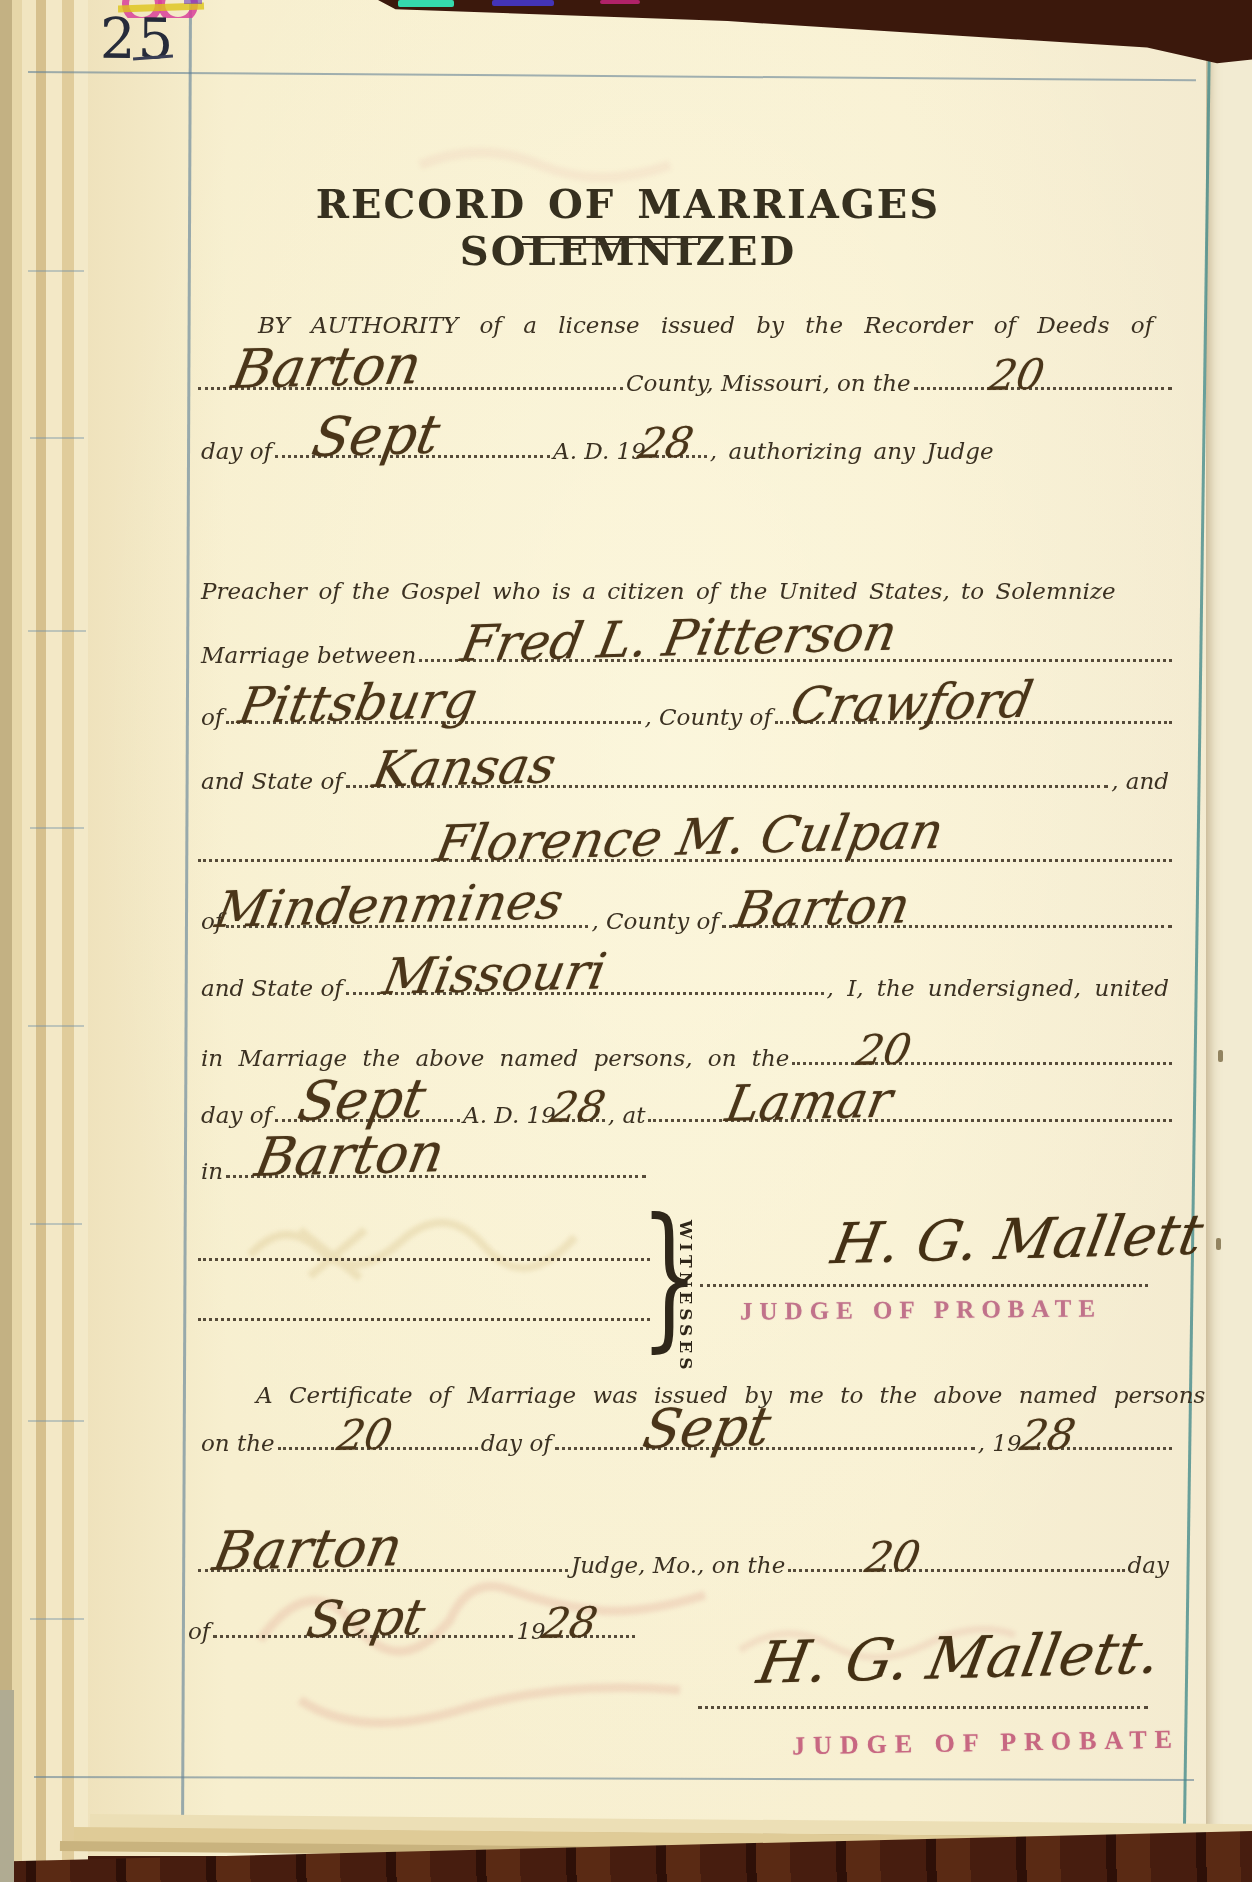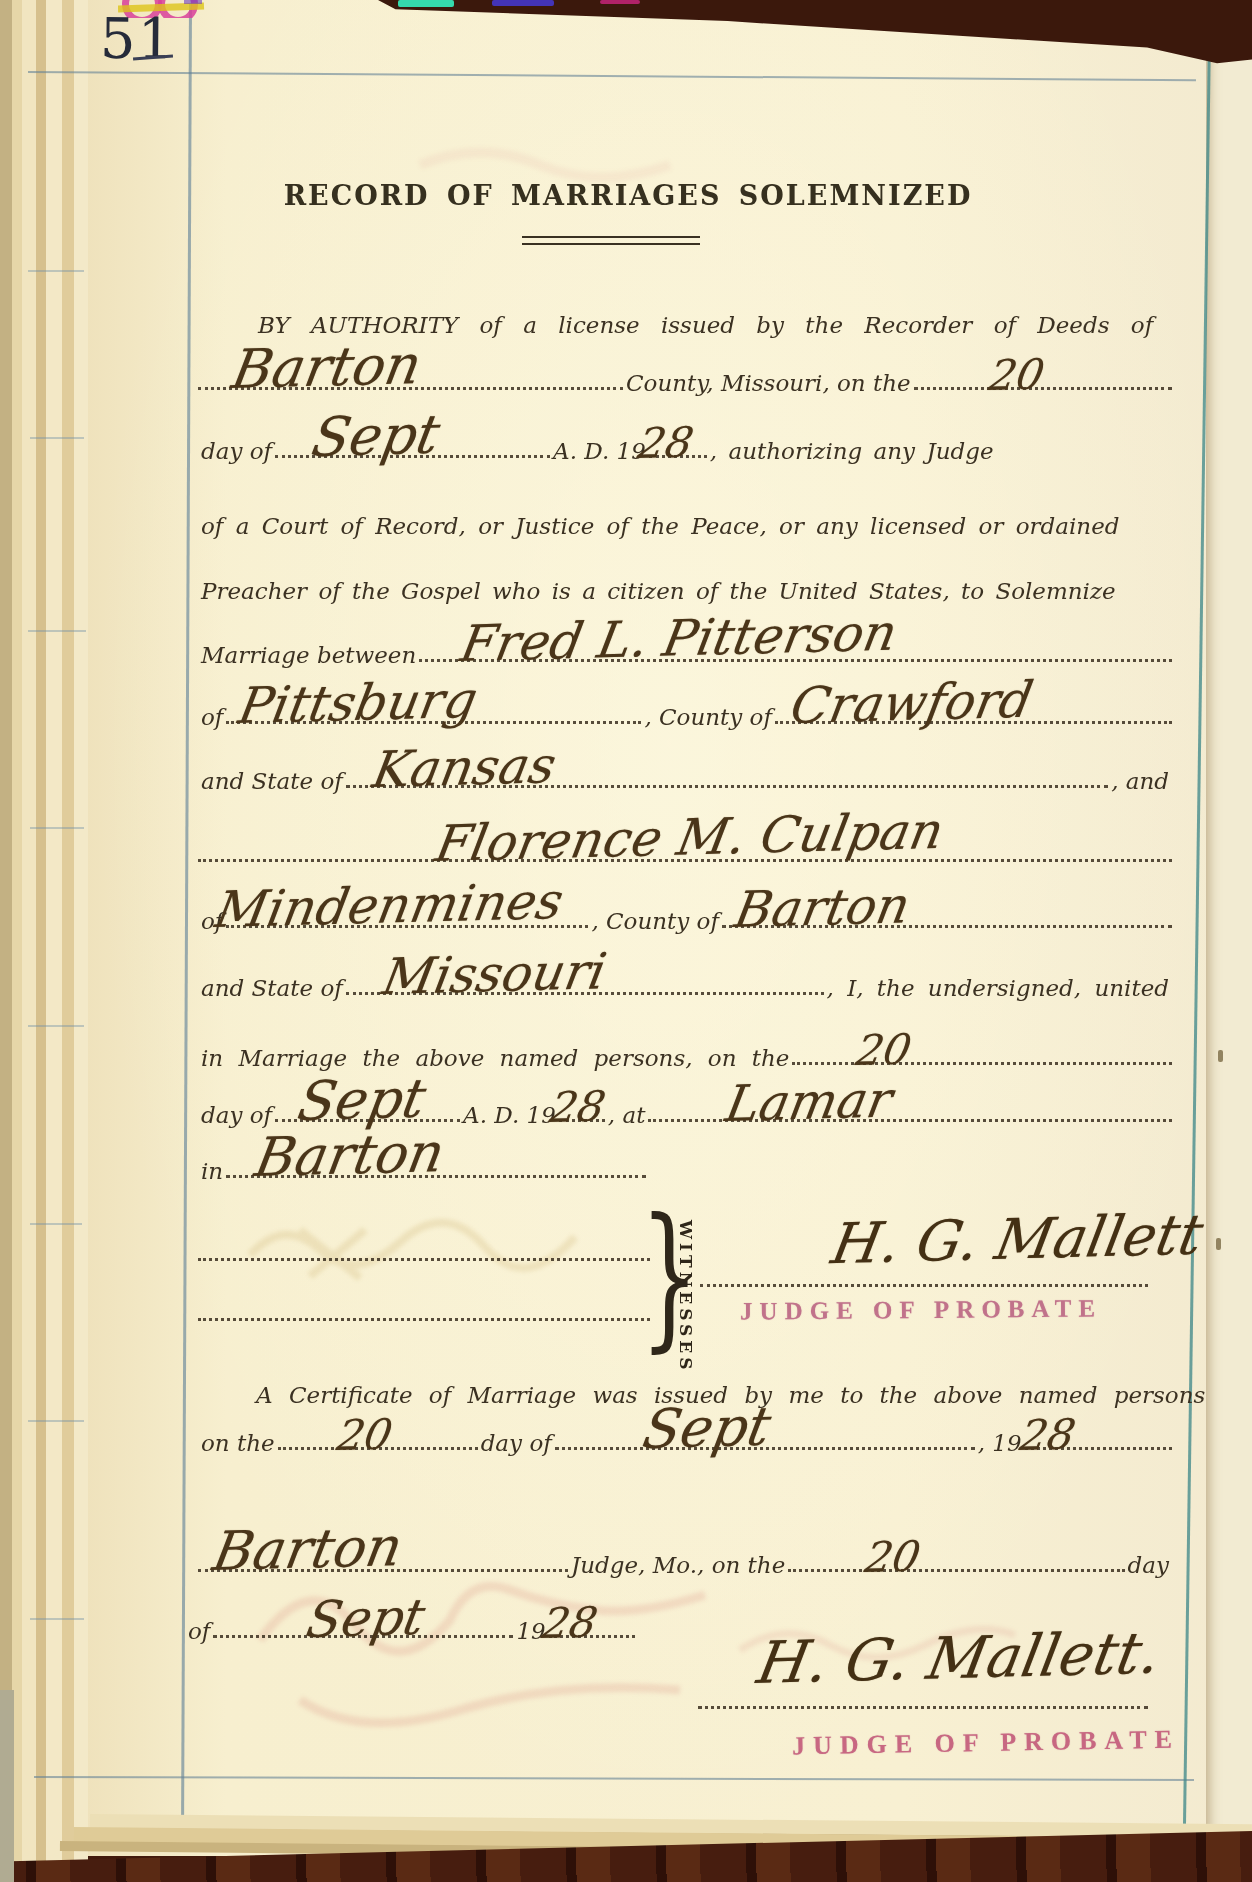--- a/index.html
+++ b/index.html
@@ -29,21 +29,21 @@
   .dots{position:relative;height:100%;border-bottom:3px dotted rgba(58,46,30,.85);}
   .grow{flex:1;}
   .hw,.hw-lg,.hw-xl,.sig{position:absolute;bottom:-10px;white-space:nowrap;
        font-family:"DejaVu Serif",serif;font-style:italic;color:#4a3519;
        transform:skewX(-12deg) rotate(-1.5deg);transform-origin:left bottom;
        text-shadow:0 0 1px rgba(74,53,25,.45);line-height:1;}
   .hw{font-size:42px;}
   .hw-lg{font-size:50px;}
   .hw-xl{font-size:54px;}
   .title{position:absolute;left:198px;top:180px;width:860px;text-align:center;
-         font-weight:bold;font-size:27px;letter-spacing:2px;word-spacing:6px;color:#36301f;}
+         font-weight:bold;font-size:40px;letter-spacing:2px;word-spacing:6px;color:#36301f;}
   .dbl-rule{position:absolute;left:522px;width:178px;height:0;border-top:2.5px solid #3a3122;}
   .dotline{position:absolute;border-bottom:3px dotted rgba(58,46,30,.85);}
   .wit-label{position:absolute;writing-mode:vertical-rl;text-orientation:mixed;
              font-size:17px;letter-spacing:4px;color:#2e2619;font-weight:bold;}
   .brace{position:absolute;font-size:150px;color:#2f271a;
          transform:scale(.62,1.04);transform-origin:left top;line-height:.85;}
   .sig{font-size:56px;color:#443014;}
   .stamp{position:absolute;font-family:"Liberation Serif",serif;font-weight:bold;
          font-size:25px;letter-spacing:7px;color:rgba(186,100,130,.8);
          text-shadow:0 0 1px rgba(186,100,130,.5);white-space:nowrap;}
@@ -90,21 +90,21 @@
     <path d="M740 1650 q45 -30 90 -5 t95 0 t90 -10" fill="none" stroke="rgba(216,145,130,.25)" stroke-width="7"></path>
     <path d="M420 165 q60 -25 120 0 t130 0" fill="none" stroke="rgba(220,160,150,.18)" stroke-width="10"></path>
   </svg>
 
   <div style="position:absolute;left:118px;top:-8px;width:110px;height:26px;overflow:hidden;">
     <div style="position:absolute;left:4px;top:-8px;width:26px;height:26px;border:7px solid rgba(216,63,154,.85);border-radius:50%;"></div>
     <div style="position:absolute;left:40px;top:-8px;width:26px;height:26px;border:7px solid rgba(216,63,154,.85);border-radius:50%;"></div>
     <div style="position:absolute;left:0;top:12px;width:86px;height:7px;background:rgba(221,196,25,.8);transform:rotate(-2deg);"></div>
     <div style="position:absolute;left:66px;top:2px;width:18px;height:10px;background:rgba(110,60,190,.6);"></div>
   </div>
-  <div class="pageno">51</div>
+  <div class="pageno">25</div>
   <div style="position:absolute;left:133px;top:56px;width:40px;height:3px;background:#3a3f55;transform:rotate(-4deg);"></div>
 
   <div class="title">RECORD OF MARRIAGES SOLEMNIZED</div>
   <div class="dbl-rule" style="top:236px;"></div>
   <div class="dbl-rule" style="top:243px;"></div>
 
   <div class="row" style="top:276px;left:255px;width:915px;word-spacing:14px;">
     <span class="pt">BY AUTHORITY of a license issued by the Recorder of Deeds of</span>
   </div>
 
@@ -123,23 +123,20 @@
     <span class="dots" style="width:275px;">
       <span class="hw-xl" style="left:12%;">Sept</span>
     </span>
     <span class="pt">A. D. 19</span>
     <span class="dots" style="width:58px;">
       <span class="hw" style="left:-14px;">28</span>
     </span>
     <span class="pt" style="word-spacing:4px;">, authorizing any Judge</span>
   </div>
 
-  <div class="row" style="top:477px;word-spacing:5px;">
-    <span class="pt">of a Court of Record, or Justice of the Peace, or any licensed or ordained</span>
-  </div>
   <div class="row" style="top:542px;word-spacing:4px;">
     <span class="pt">Preacher of the Gospel who is a citizen of the United States, to Solemnize</span>
   </div>
 
   <div class="row" style="top:606px;">
     <span class="pt">Marriage between</span>
     <span class="dots grow">
       <span class="hw-lg" style="left:5%;">Fred L. Pitterson</span>
     </span>
   </div>

